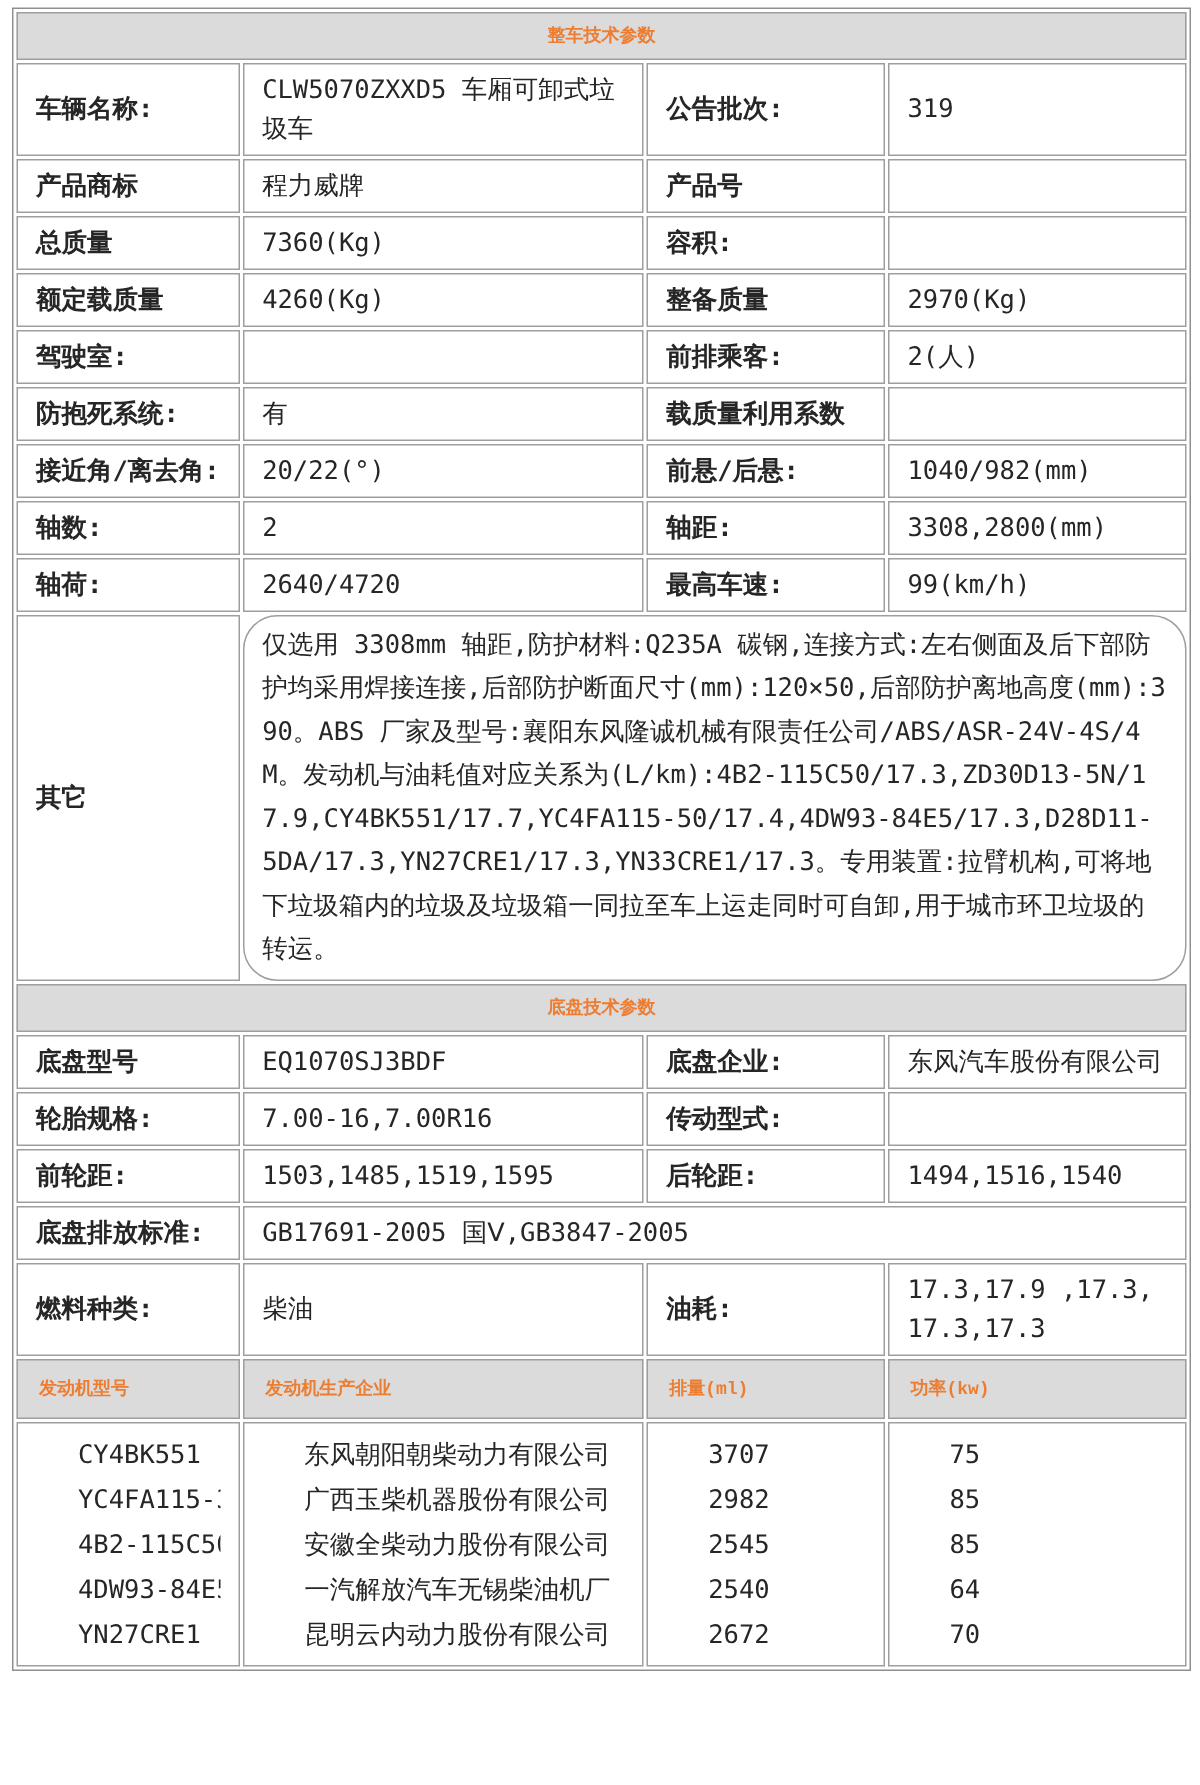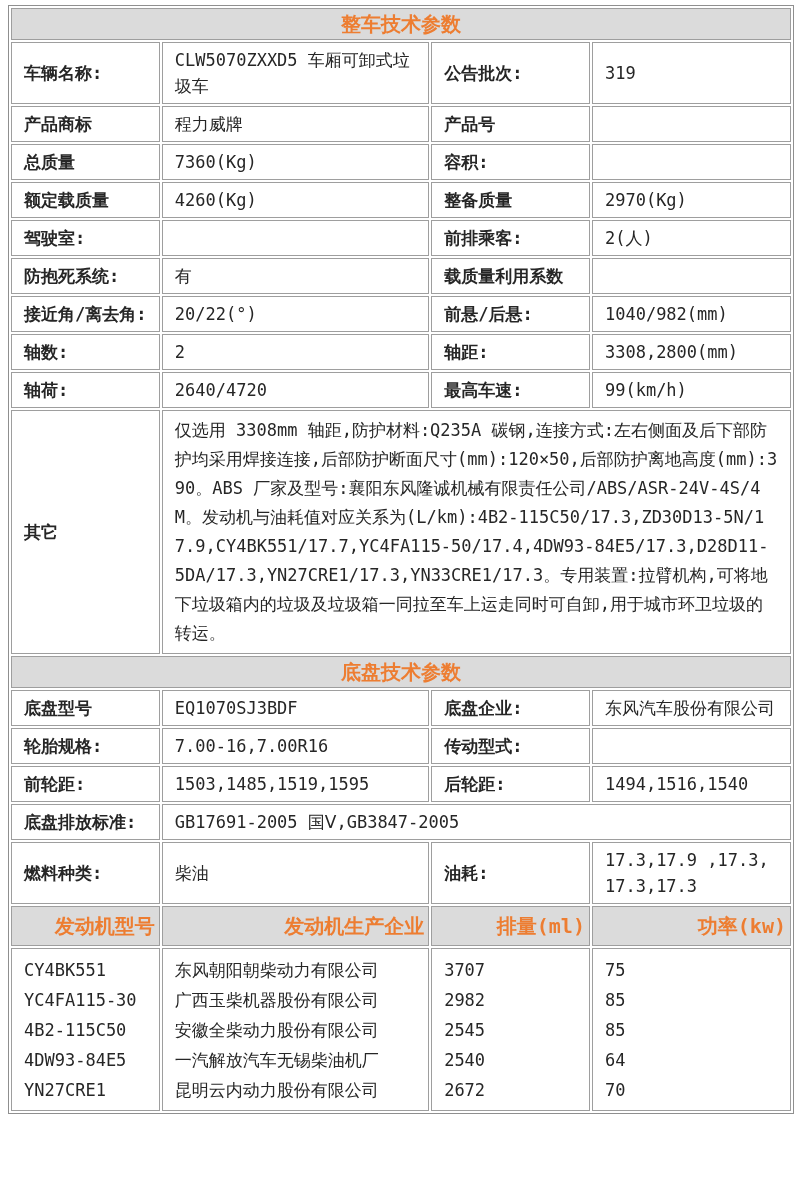--- a/index.html
+++ b/index.html
@@ -24,38 +24,39 @@
     font-size:17px;
     line-height:26px;
     vertical-align:middle;
     word-break:break-all;
     overflow:hidden;
   }
   td.sec{
     background:#dbdbdb;
     color:#ED7D31;
     font-weight:bold;
-    font-size:20px;
+    font-size:12px;
     text-align:center;
     padding:2px 4px;
     line-height:26px;
     word-break:keep-all;
+    font-family:Liberation Mono, monospace;
   }
   td.lab{padding:4px 4px 4px 12px;word-break:keep-all;font-weight:bold;}
-  tr.other-row td.val{line-height:29px;padding:5px 12px;}
+  tr.other-row td.val{line-height:29px;padding:5px 12px;border-radius:23px;}
   td.engh{
-    text-align:right;
+    text-align:left;
     padding:3px 4px 3px 14px;
     line-height:32px;
   }
   td.engb{
     vertical-align:top;
     padding:6px 12px 5px 12px;
   }
-  td.engb div{height:30px;line-height:30px;white-space:nowrap;overflow:hidden;}
+  td.engb div{height:30px;line-height:30px;white-space:nowrap;overflow:hidden;margin-left:28px;}
 </style>
 </head>
 <body>
 
 <div class="wrap">
 <table class="spec">
   <colgroup>
         <col class="c1">
         <col class="c2">
         <col class="c3">

